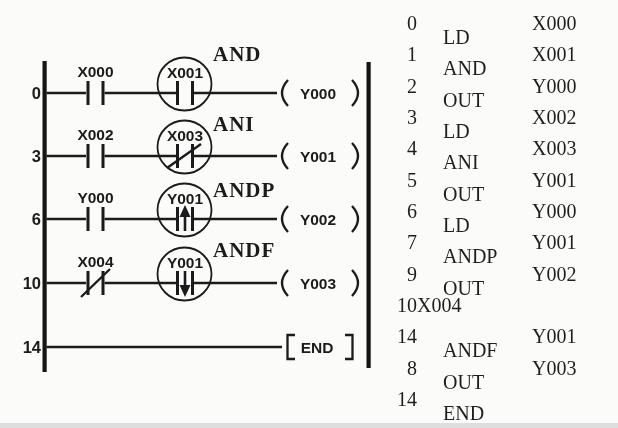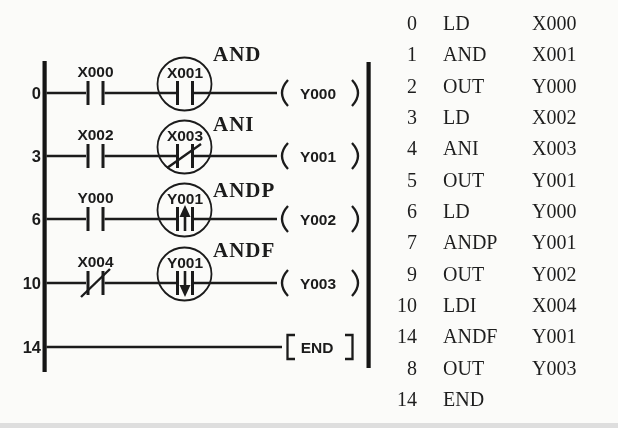--- a/index.html
+++ b/index.html
@@ -43,21 +43,21 @@
     font-family:"Liberation Serif",serif;
     font-size:20px;color:#1e1e1e;
   }
   .il-row{
     display:grid;
     grid-template-columns:29px 115px auto;
     height:31.35px;line-height:31.35px;
     white-space:nowrap;
   }
   .il-step{text-align:right;}
-  .il-op{padding-left:26px;}
+  .il-op{padding-left:26px;margin-top:14px;}
 </style>
 </head>
 <body>
 
 <div id="stage">
 
   <svg class="ladder" width="380" height="428" viewBox="0 0 380 428">
 
     <rect class="rail" x="42.5" y="61" width="4.2" height="311"></rect>
     <rect class="rail" x="366.5" y="62" width="4.2" height="306"></rect>
@@ -169,21 +169,20 @@
       <span class="il-op">ANDP</span>
       <span class="il-arg">Y001</span>
     </div>
     <div class="il-row">
       <span class="il-step">9</span>
       <span class="il-op">OUT</span>
       <span class="il-arg">Y002</span>
     </div>
     <div class="il-row">
       <span class="il-step">10</span>
-      <span class="il-op">LDI</span>
       <span class="il-arg">X004</span>
     </div>
     <div class="il-row">
       <span class="il-step">14</span>
       <span class="il-op">ANDF</span>
       <span class="il-arg">Y001</span>
     </div>
     <div class="il-row">
       <span class="il-step">8</span>
       <span class="il-op">OUT</span>

